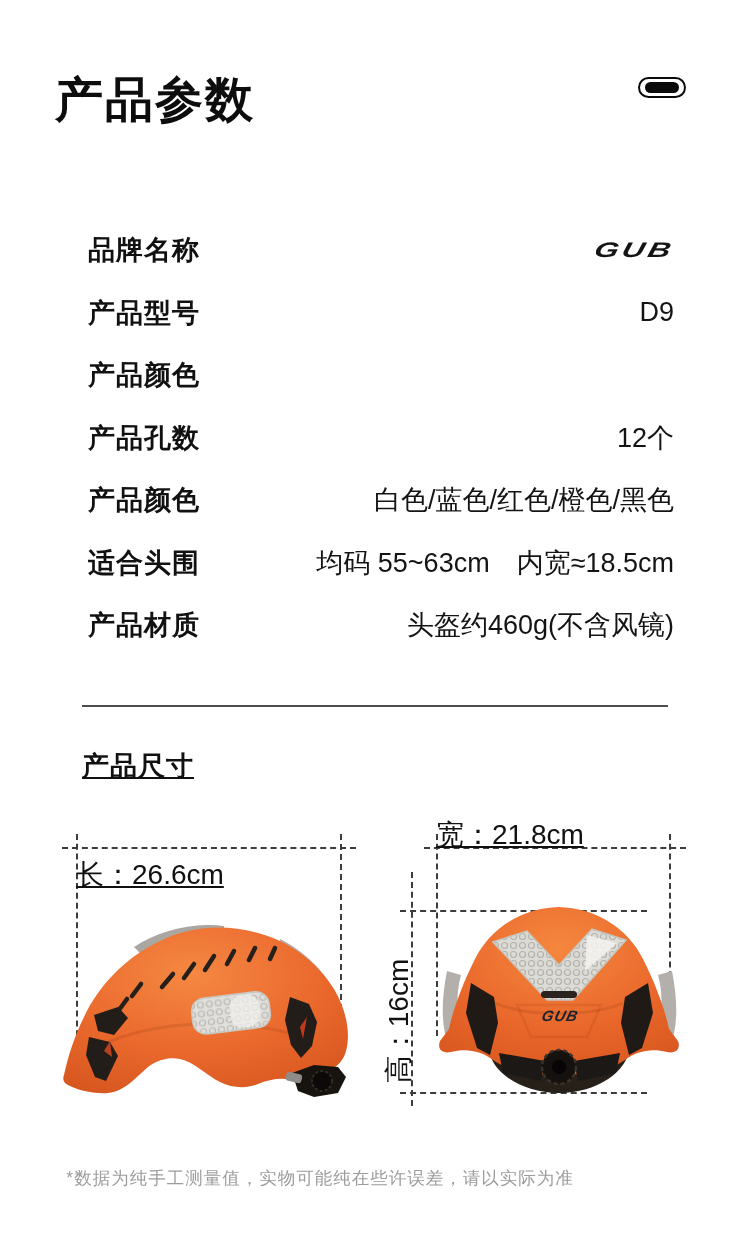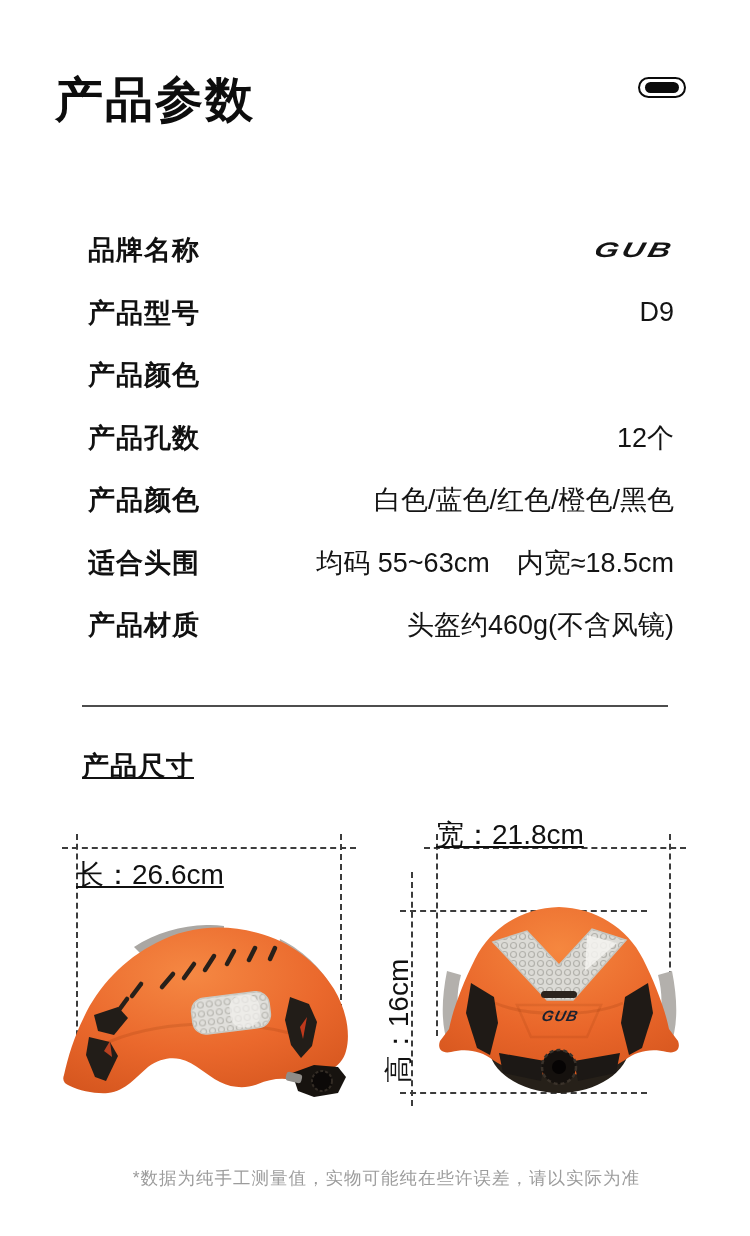--- a/index.html
+++ b/index.html
@@ -26,21 +26,21 @@
   .section-title{position:absolute;left:82px;top:748px;font-size:27px;font-weight:700;letter-spacing:1px;text-decoration:underline;}
 
   
   .dash-v{position:absolute;width:0;border-left:2px dashed #3c3c3c;}
   .dash-h{position:absolute;height:0;border-top:2px dashed #3c3c3c;}
   .dim-label{position:absolute;text-align:left;font-size:28px;font-weight:500;color:#111;text-decoration:underline;}
   .dim-label-rot{position:absolute;left:313px;top:1003px;width:170px;height:36px;
     text-align:center;font-size:28px;font-weight:500;color:#111;transform:rotate(-90deg);}
 
   .helmet-svg{position:absolute;}
-  .footer-note{position:absolute;left:0;top:1166px;width:640px;text-align:right;
+  .footer-note{position:absolute;left:0;top:1166px;width:640px;text-align:center;
     font-size:17.5px;color:#9c9c9c;letter-spacing:1px;}
 </style>
 </head>
 <body>
 
 <div class="page">
 
   <div class="page-title">产品参数</div>
   <div class="pill-icon">
     <div class="pill-core"></div>

